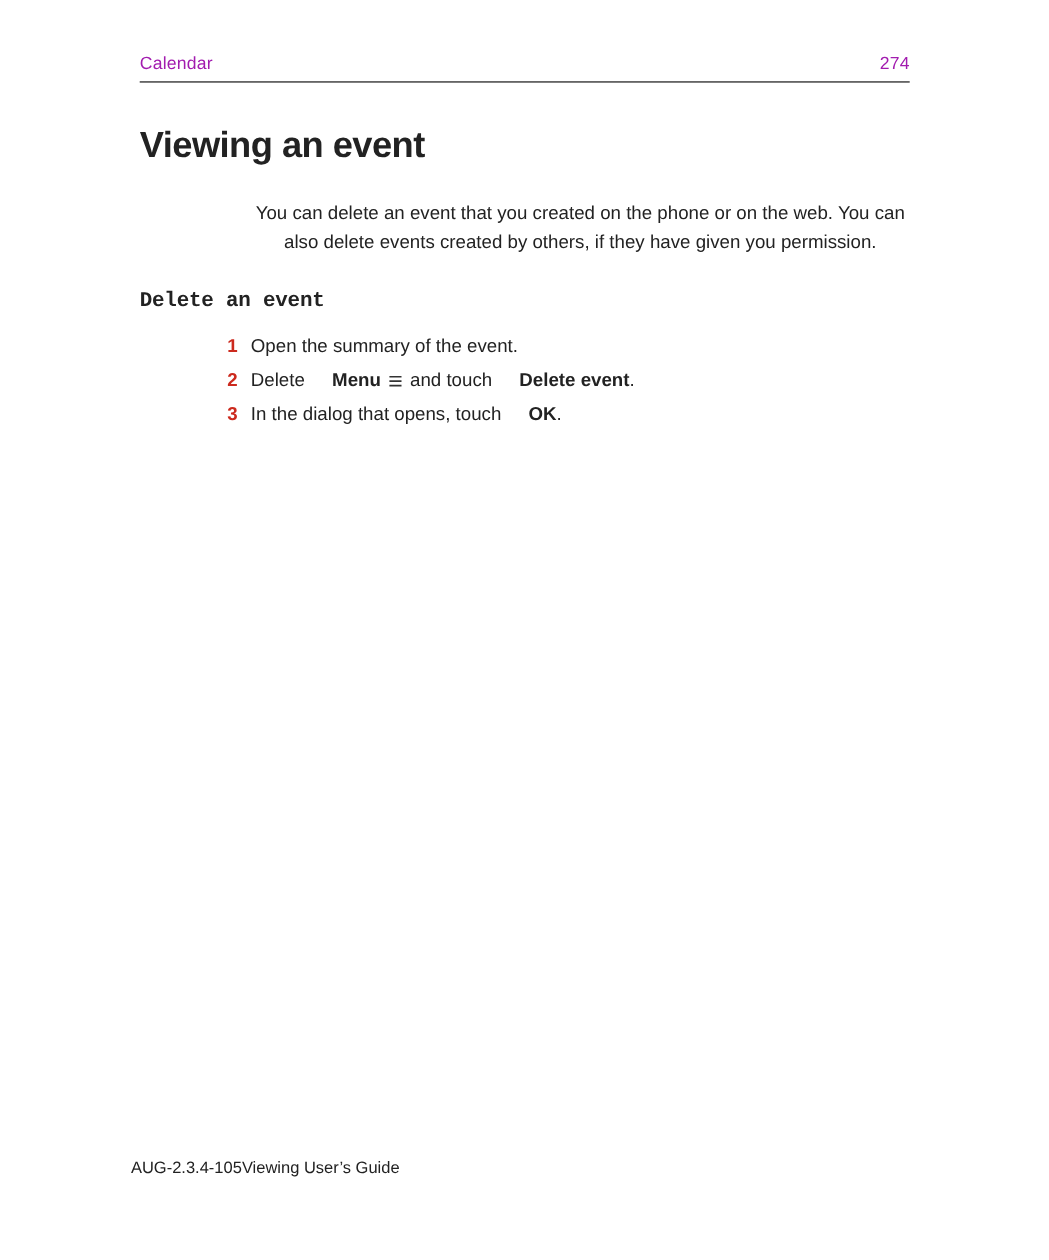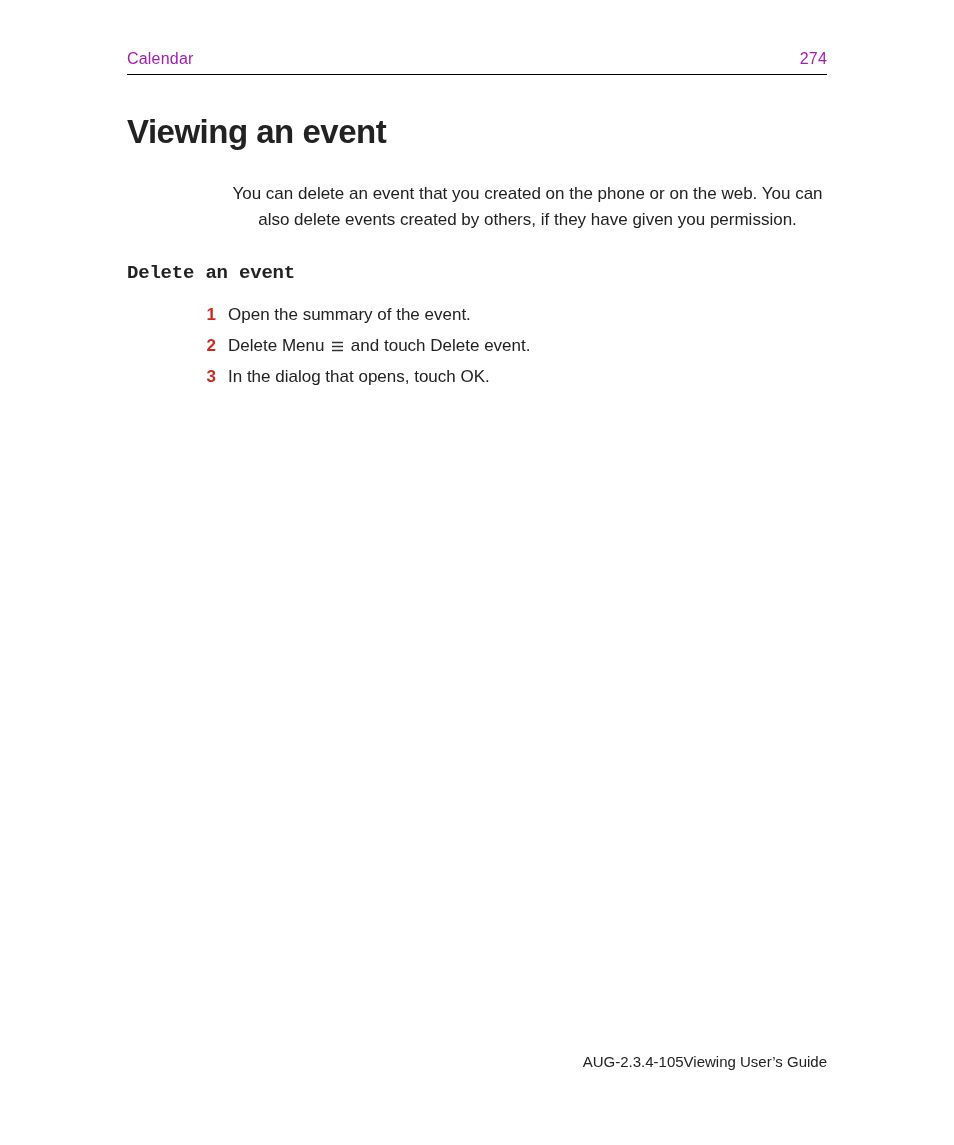--- a/index.html
+++ b/index.html
@@ -66,34 +66,34 @@
     width: 24px;
     flex: 0 0 24px;
     text-align: right;
     margin-right: 12px;
     margin-left: -36px;
   }
   .step-body { flex: 1; }
   .sub-line {
     margin-top: 4px;
   }
-  .bold { font-weight: 400; }
+  .bold { font-weight: 700; margin-left: 20px; }
   .menu-icon {
     display: inline-block;
     vertical-align: -1px;
     margin: 0 2px 0 2px;
   }
   .menu-icon svg { display: block; }
   .footer {
     position: absolute;
     left: 119px;
     right: 127px;
     bottom: 75px;
     display: flex;
-    justify-content: flex-end;
+    justify-content: flex-start;
     font-size: 15px;
     color: #222;
   }
 </style>
 </head>
 <body>
 
 <div class="page">
 
   <div class="hdr">

